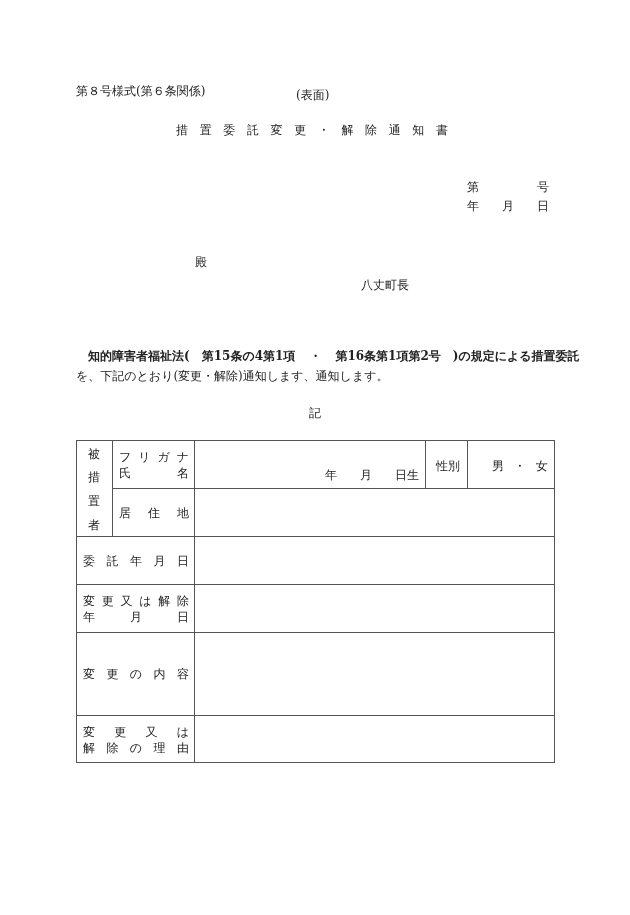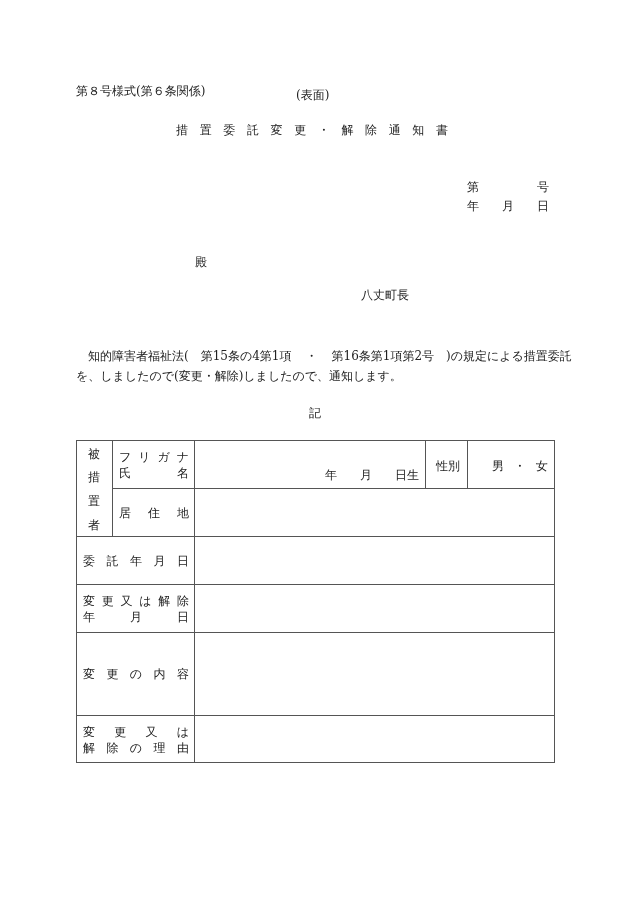--- a/index.html
+++ b/index.html
@@ -43,26 +43,26 @@
   <span>第</span>
   <span>号</span>
 </div>
 <div class="abs t12 spread" style="left:467px; top:199px; width:82px;">
   <span>年</span>
   <span>月</span>
   <span>日</span>
 </div>
 
 <div class="abs t12" style="left:195px; top:255px;">殿</div>
-<div class="abs t12" style="left:361px; top:288px;">八丈町長</div>
+<div class="abs t12" style="left:361px; top:279px;font-family:Liberation Mono, monospace;">八丈町長</div>
 
-<div class="abs t12" style="left:76px; top:349px; width:480px;">
+<div class="abs t12" style="left:76px; top:349px; width:480px;font-weight:bold;">
   <span style="display:inline-block; width:12px;"></span><span>知的障害者福祉法(</span><span style="display:inline-block; width:12px;"></span><span>第15条の4第1項</span><span style="display:inline-block; width:14px;"></span><span>・</span><span style="display:inline-block; width:14px;"></span><span>第16条第1項第2号</span><span style="display:inline-block; width:12px;"></span><span>)の規定による措置委託</span>
 </div>
-<div class="abs t12" style="left:76px; top:369px;">を、しましたので(変更・解除)しましたので、通知します。</div>
+<div class="abs t12" style="left:76px; top:369px;">を、下記のとおり(変更・解除)通知します、通知します。</div>
 
 <div class="abs t12" style="left:309px; top:406px;">記</div>
 
 <div class="tbl"></div>
 
 <div class="hl" style="left:112px; top:488px; width:443px;"></div>
 <div class="hl" style="left:76px; top:536px; width:479px;"></div>
 <div class="hl" style="left:76px; top:584px; width:479px;"></div>
 <div class="hl" style="left:76px; top:632px; width:479px;"></div>
 <div class="hl" style="left:76px; top:715px; width:479px;"></div>

